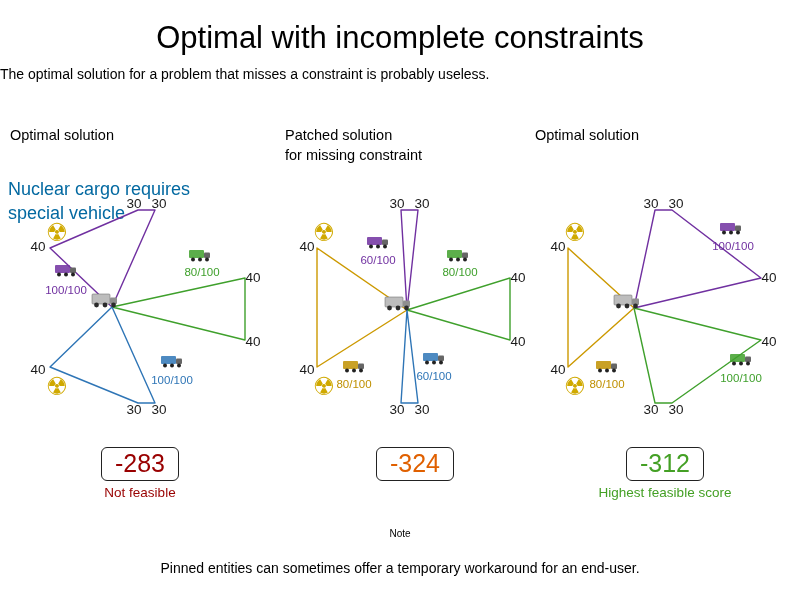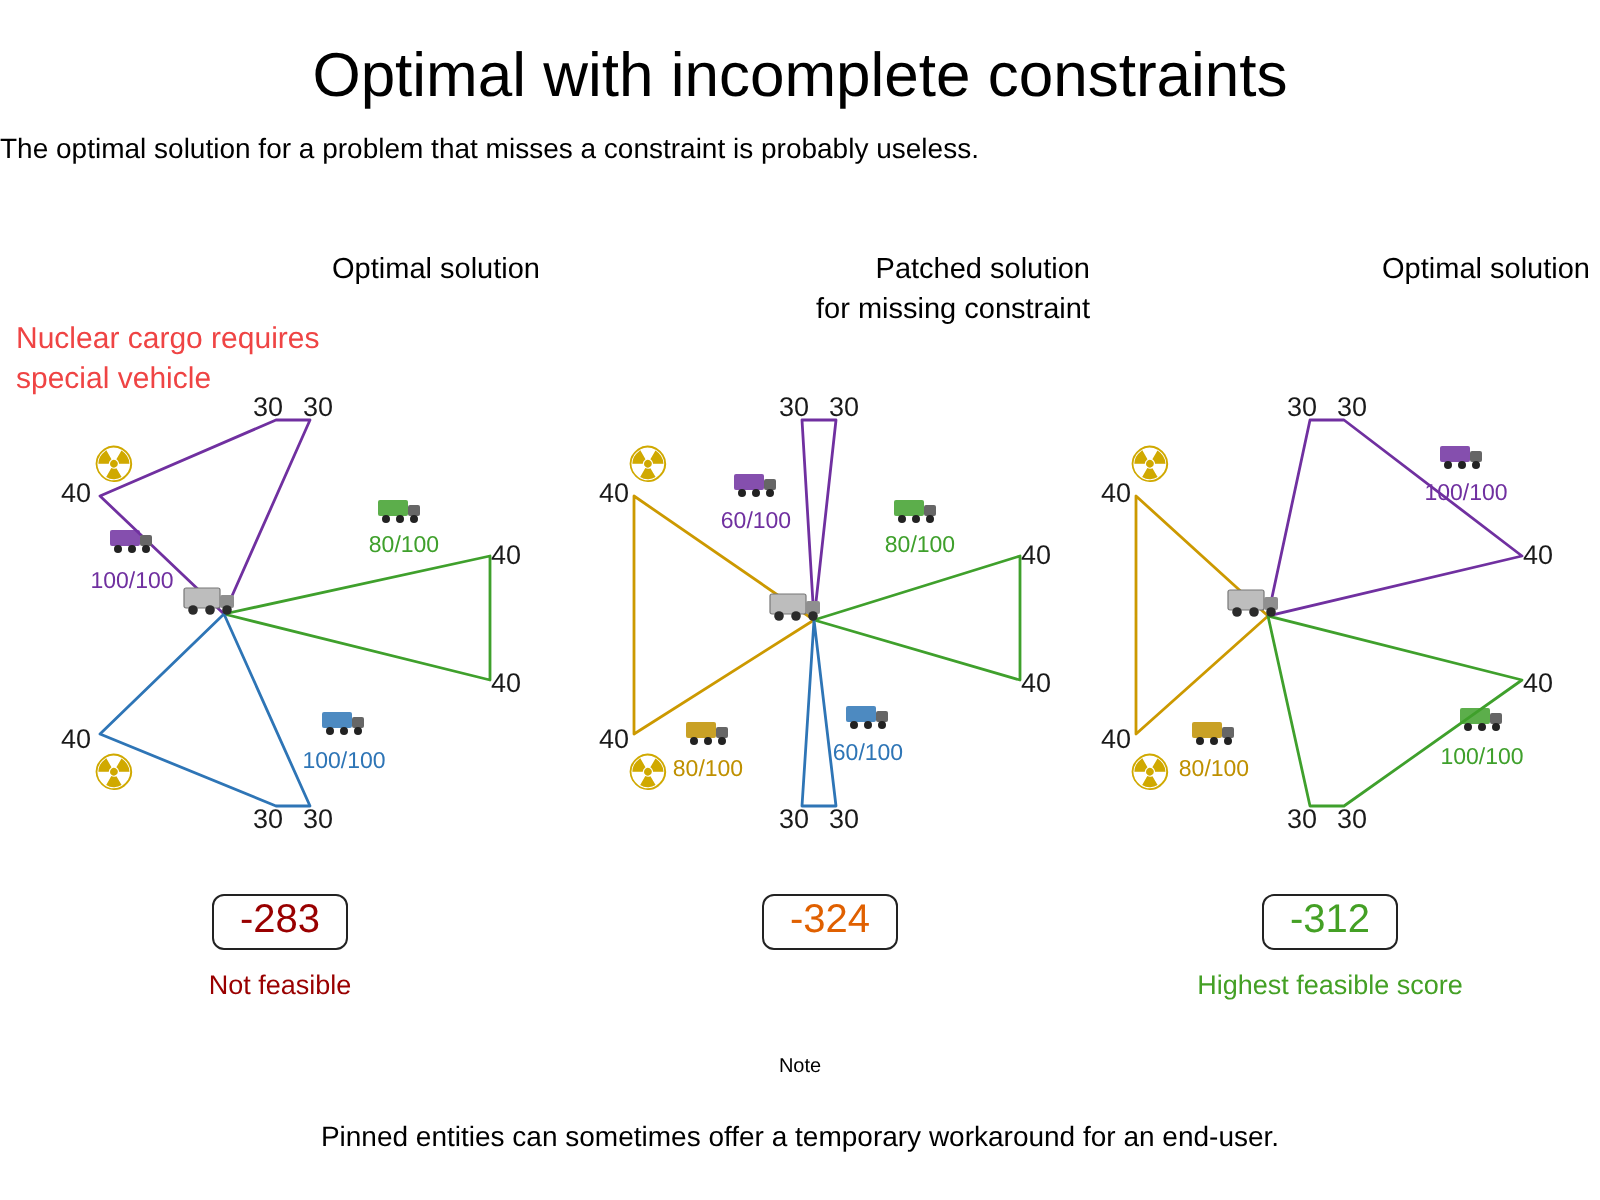--- a/index.html
+++ b/index.html
@@ -5,37 +5,37 @@
   * { margin:0; padding:0; box-sizing:border-box; }
   html,body { width:800px; height:600px; }
   body {
     position:relative; background:#ffffff; overflow:hidden;
     font-family:"Liberation Sans", sans-serif; color:#111;
   }
   .title { position:absolute; top:20px; left:0; width:800px; text-align:center;
            font-size:31px; font-weight:400; color:#000000; }
   .subtitle { position:absolute; top:66px; left:0; width:768px; text-align:left;
               font-size:14px; color:#000; }
-  .annotation { position:absolute; left:8px; top:160px; font-size:15px;
-                color:#ef4444; line-height:1.35; }
+  .annotation { position:absolute; left:8px; top:177px; font-size:18px;
+                color:#0369a1; line-height:1.35; }
   .panel { position:absolute; top:125px; width:260px; height:380px; }
-  .panel-heading { position:absolute; top:0; left:0; width:100%; text-align:right;
+  .panel-heading { position:absolute; top:0; left:0; width:100%; text-align:left;
                    font-size:14.5px; line-height:1.4; color:#000; }
   .graph { position:absolute; top:60px; }
   .route { fill:none; stroke-width:1.4; stroke-linejoin:round; stroke-linecap:round; }
   .purple { stroke:#7030a0; }
   .green  { stroke:#3fa02c; }
   .blue   { stroke:#2e75b6; }
   .gold   { stroke:#cc9900; }
   .node    { font-size:13.5px; fill:#1a1a1a; text-anchor:middle; font-family:"Liberation Sans",sans-serif; }
   .cap     { font-size:11.5px; text-anchor:middle; font-family:"Liberation Sans",sans-serif; }
   .nuclear { font-size:25px; fill:#d0a900; text-anchor:middle; font-family:"DejaVu Sans",sans-serif; }
   .score-row { position:absolute; top:322px; left:0; width:100%; text-align:center; }
   .score-box { display:inline-block; border:1.5px solid #222; border-radius:6px;
-               padding:1px 13px 2px 13px; font-size:20px; background:#fff; }
+               padding:1px 13px 2px 13px; font-size:25px; background:#fff; }
   .score-red    { color:#990000; }
   .score-orange { color:#e06000; }
   .score-green  { color:#44a025; }
   .verdict { position:absolute; top:360px; left:0; width:100%; text-align:center; font-size:13.5px; }
   .verdict-red   { color:#990000; }
   .verdict-green { color:#44a025; }
   .note-title { position:absolute; top:528px; left:0; width:800px; text-align:center; font-size:10px; color:#000; }
   .note-text  { position:absolute; top:547px; left:0; width:800px; text-align:center; font-size:14px;  color:#000;margin-top:13px; }
 </style>
 </head>

